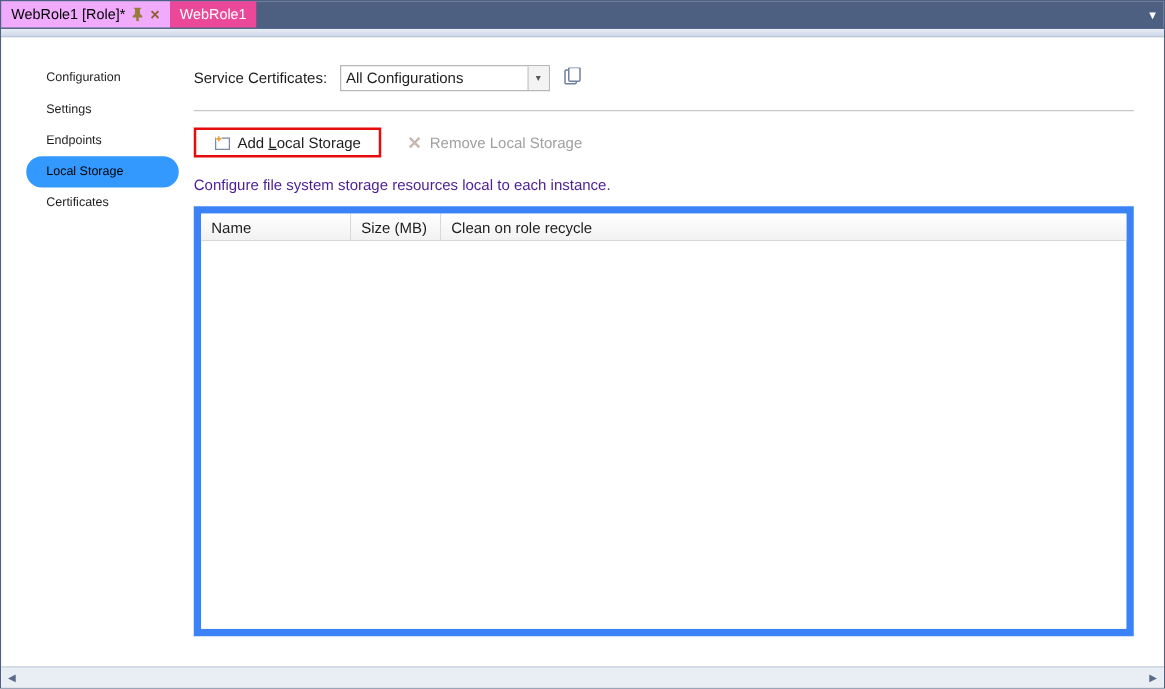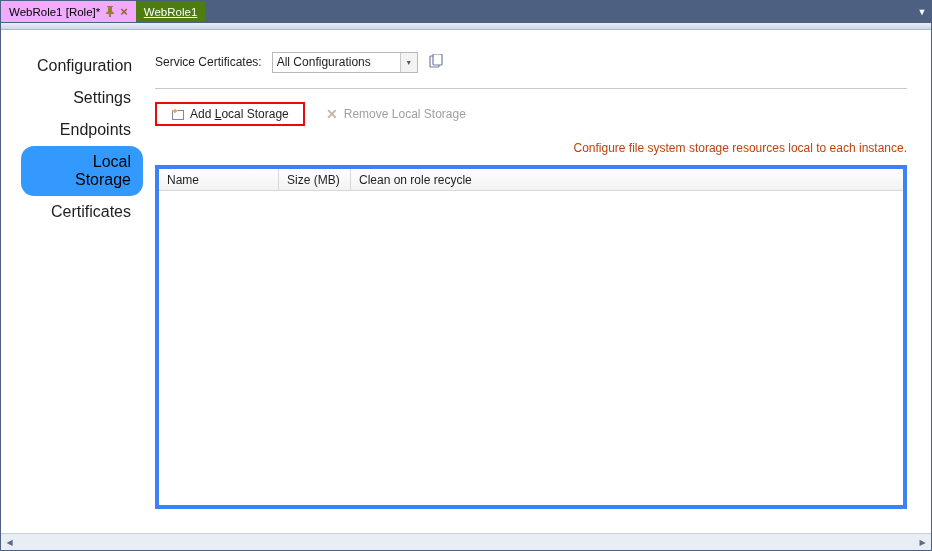--- a/index.html
+++ b/index.html
@@ -34,23 +34,22 @@
     padding: 0 8px;
     font-size: 11.5px;
     cursor: pointer;
     gap: 6px;
   }
   .tab.active {
     background: #f0abfc;
     color: #000;
   }
   .tab.inactive {
-    background: #4d7c0f;
+    background: #ec4899;
     color: #fff;
-    text-decoration: underline;
   }
   .pin-icon {
     width: 8px;
     height: 11px;
     display: inline-block;
   }
   .close-x {
     font-size: 13px;
     line-height: 1;
     color: #906030;
@@ -85,24 +84,23 @@
     gap: 12px;
   }
   
   .sidenav {
     width: 122px;
     display: flex;
     flex-direction: column;
   }
   .sidenav-item {
     padding: 7px 12px 7px 16px;
-    font-size: 16px;
+    font-size: 10px;
     color: #1e1e1e;
     cursor: pointer;
-    text-align: right;
   }
   .sidenav-item.selected {
     background: #3399ff;
     color: #000000;
     border-radius: 13px;
   }
   
   .pane {
     flex: 1;
     display: flex;
@@ -113,21 +111,21 @@
     display: flex;
     align-items: center;
     gap: 10px;
     height: 24px;
   }
   .svc-label {
     font-size: 12px;
   }
   .svc-select {
     height: 21px;
-    width: 146px;
+    width: 168px;
     border: 1px solid #b8b8b8;
     background: #fff;
     display: flex;
     align-items: center;
     padding: 0 4px;
     font-size: 12px;
     position: relative;
   }
   .svc-select .caret {
     position: absolute;
@@ -181,28 +179,27 @@
     justify-content: center;
   }
   .tbtn.disabled {
     color: #a0a0a0;
   }
   .tbtn .ul { text-decoration: underline; }
   .xmark { color: #d05030; font-weight: bold; font-size: 14px; line-height: 1; }
   .tbtn.disabled .xmark { color: #c6b7b0; }
   .hint {
     font-size: 12px;
-    color: #c2410c;
+    color: #4c1d95;
     margin: 14px 0 10px 0;
-    text-align: right;
   }
   
   .table {
     flex: 1;
-    border: 4px solid #3b82f6;
+    border: 6px solid #3b82f6;
     background: #fff;
     display: flex;
     flex-direction: column;
     min-height: 0;
   }
   .thead {
     display: flex;
     height: 22px;
     background: #fff;
     border-bottom: 1px solid #d8d8d8;

